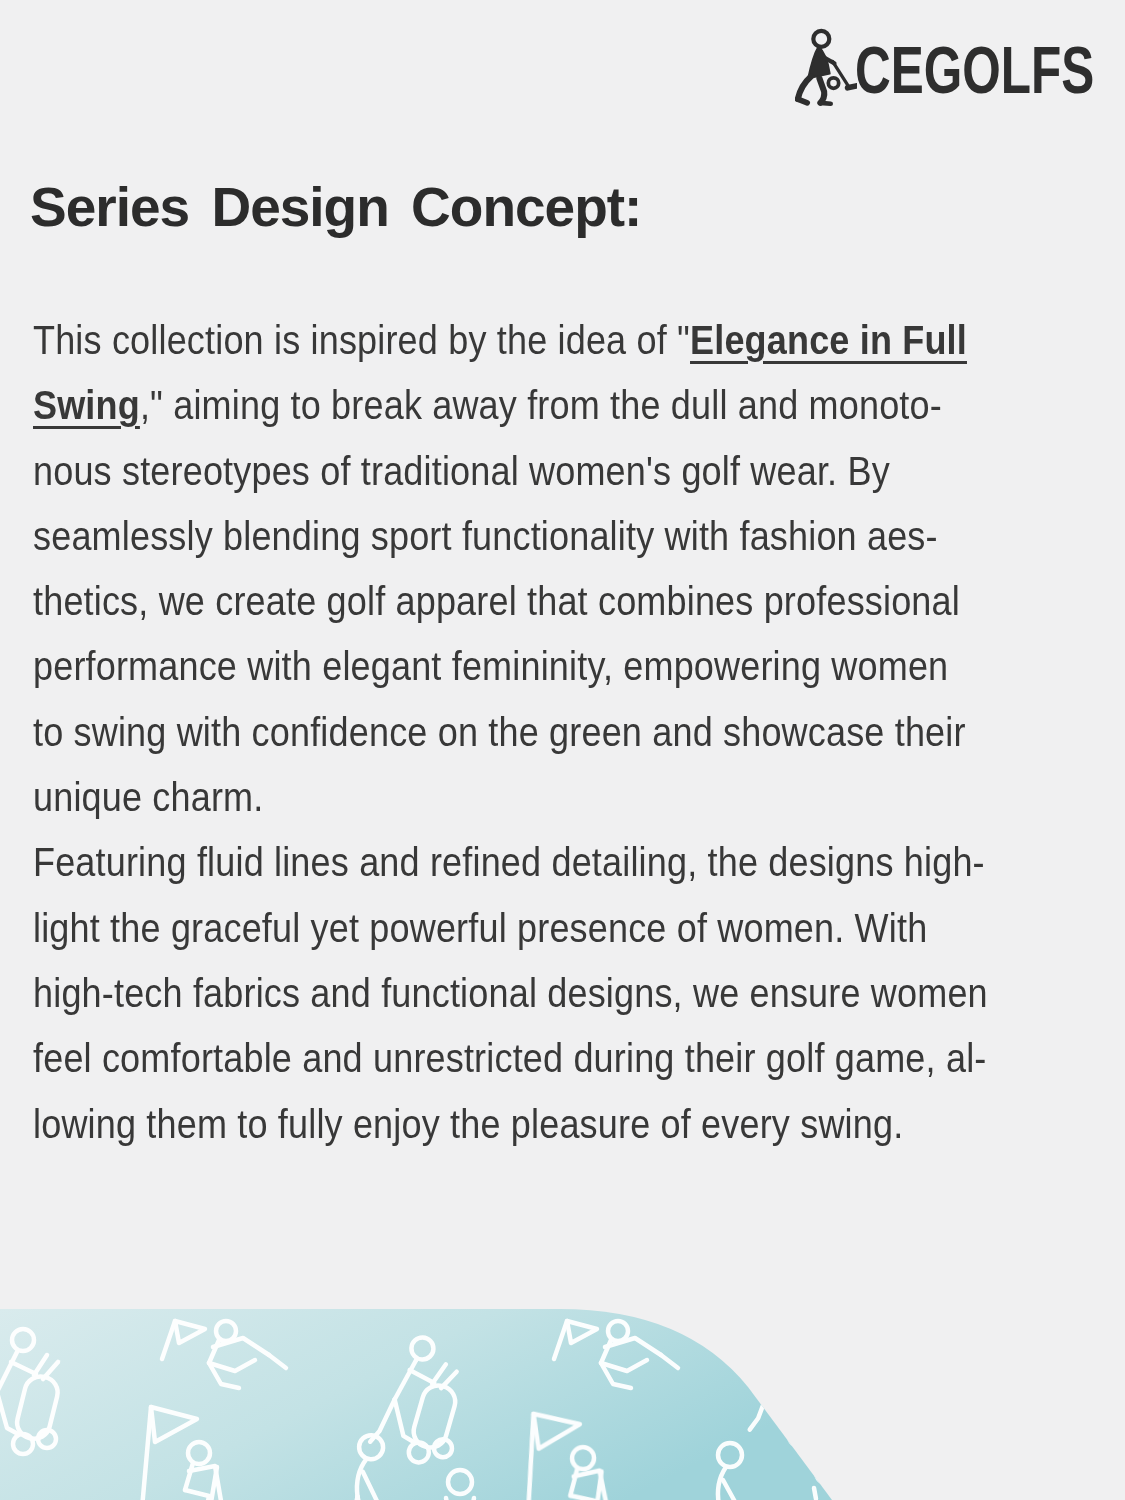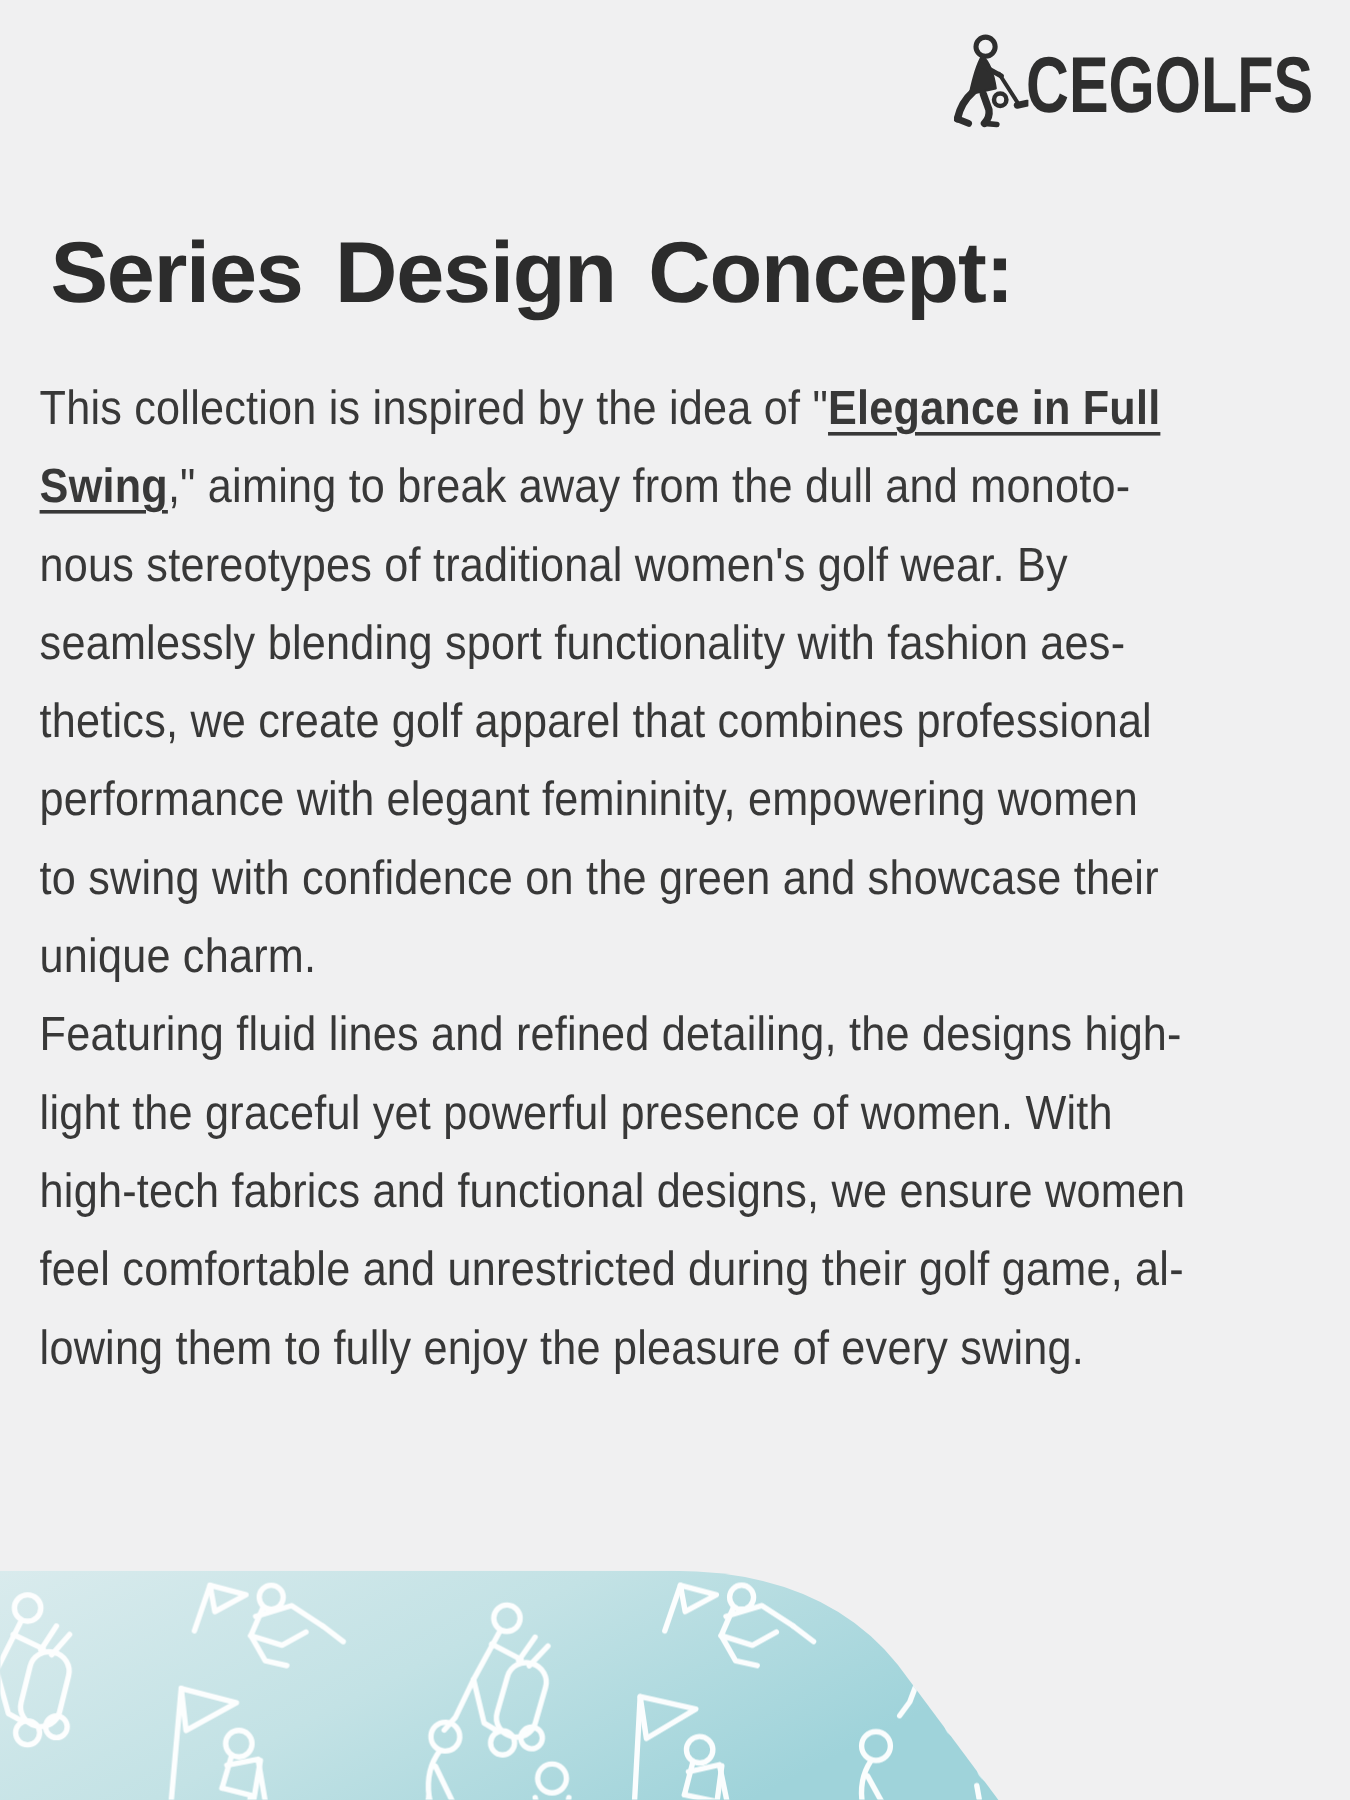--- a/index.html
+++ b/index.html
@@ -17,22 +17,22 @@
   .logo-icon{position:absolute;left:0;top:0;}
   .logo-text{
     position:absolute;left:60px;top:4px;width:240px;
     font-size:66px;line-height:80px;font-weight:bold;
     color:#2e2e2e;white-space:nowrap;letter-spacing:0px;
     transform:scaleX(0.75);transform-origin:0 50%;
   }
 
   
   .heading{
-    position:absolute;left:30px;top:180px;margin:12px;
-    font-size:72px;line-height:1;font-weight:bold;
+    position:absolute;left:30px;top:180px;margin:0;
+    font-size:55px;line-height:1;font-weight:bold;
     letter-spacing:-1px;word-spacing:8px;
     color:#2c2c2c;white-space:nowrap;
   }
 
   
   .body-text{
     position:absolute;left:33px;top:308px;width:1245px;
     font-size:40px;line-height:65.3px;color:#383838;
     transform:scaleX(0.9);transform-origin:0 0;
     letter-spacing:0.2px;

